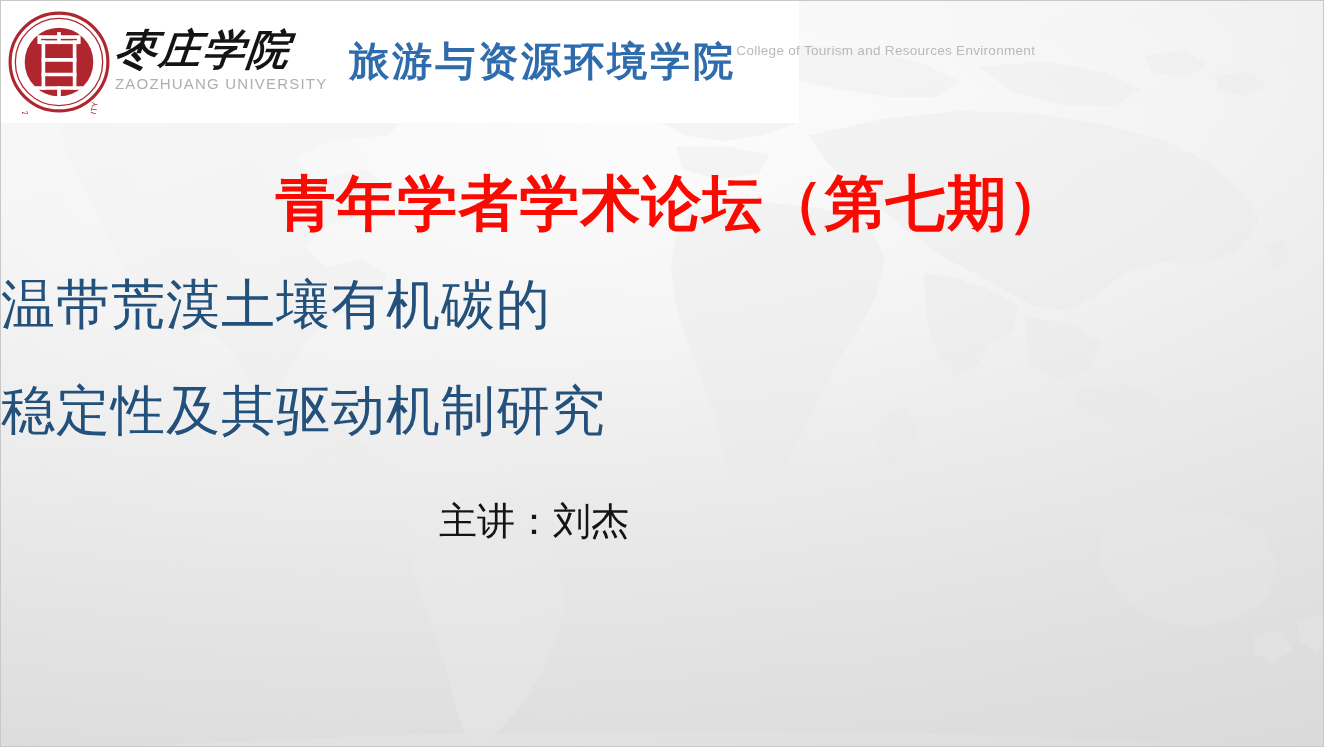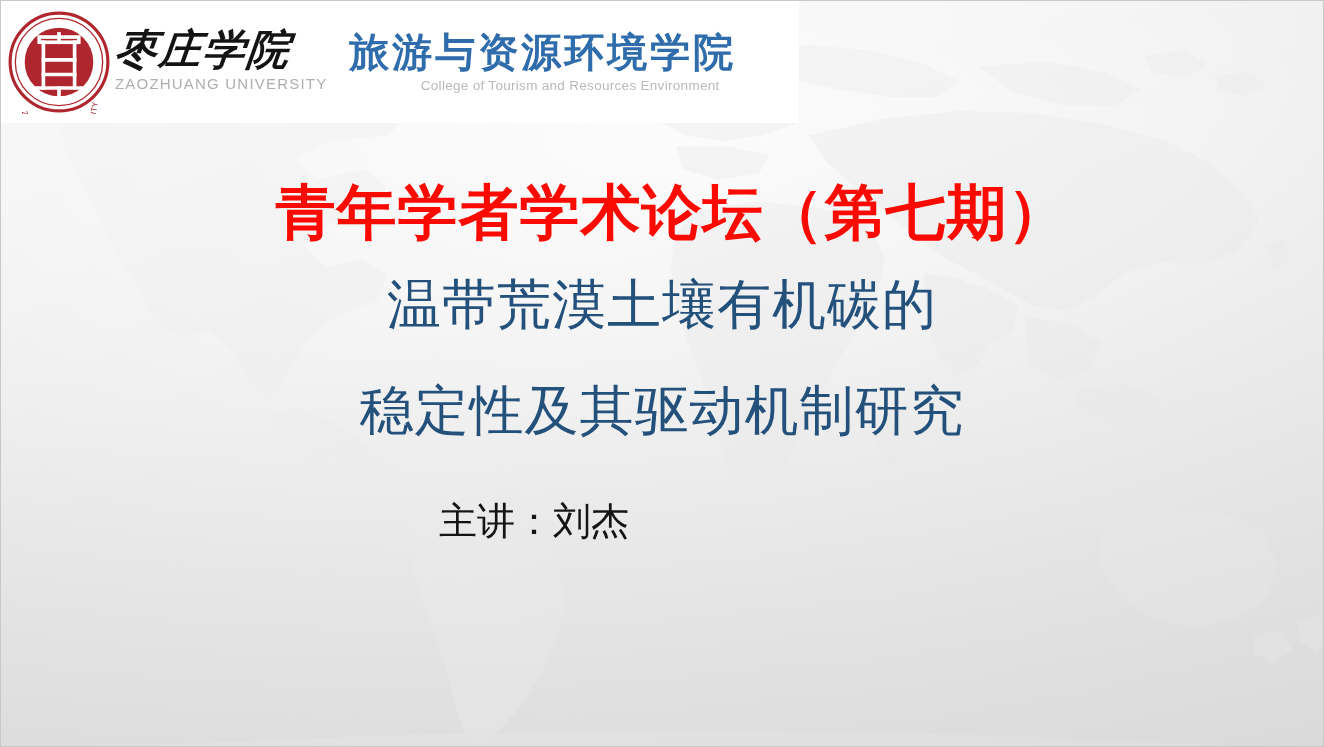--- a/index.html
+++ b/index.html
@@ -95,21 +95,21 @@
     color: #aeaeae;
     letter-spacing: 1.2px;
     white-space: nowrap;
     margin-top: 2px;
     text-align: center;
   }
 
   
   .college-block {
     display: flex;
-    flex-direction: column;
+    flex-direction: row;
     justify-content: flex-start;
     flex: 1 1 auto;
     padding-bottom: 2px;
   }
   .college-cn {
     font-size: 40px;
     font-weight: 700;
     color: #2f6cab;
     letter-spacing: 3px;
     white-space: nowrap;
@@ -129,38 +129,38 @@
   .content {
     position: absolute;
     inset: 0;
     z-index: 4;
   }
 
   .forum-title {
     position: absolute;
     left: 0;
     right: 0;
-    top: 179px;
+    top: 170px;
     text-align: center;
     font-family: "Liberation Serif", "DejaVu Serif", serif;
     font-size: 60px;
     font-weight: 700;
     color: #fa0a00;
     letter-spacing: 1px;
     line-height: 1.1;
     white-space: nowrap;
     margin-left: 20px;
   }
 
   .subject {
     position: absolute;
     left: 0;
     right: 0;
     top: 272px;
-    text-align: center;
+    text-align: left;
     color: #23517c;
     font-size: 54px;
     font-weight: 400;
     line-height: 1.18;
     letter-spacing: 1px;
   }
   .subject .line { display: block; }
   .subject .line + .line { margin-top: 42px; }
 
   .details {

